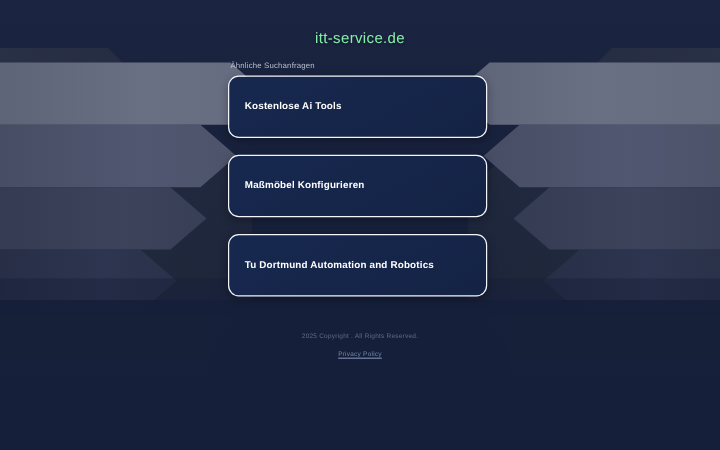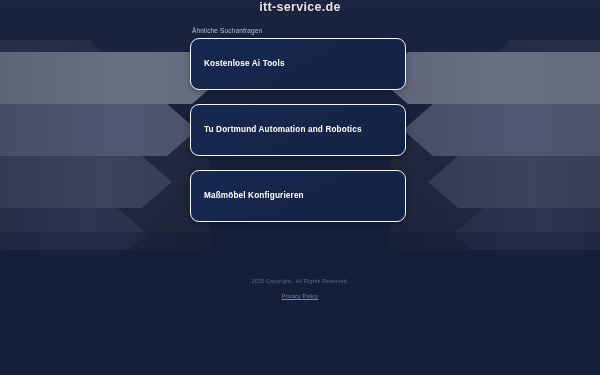--- a/index.html
+++ b/index.html
@@ -29,24 +29,25 @@
   #page {
     position: absolute;
     inset: 0;
     z-index: 2;
     display: flex;
     flex-direction: column;
     align-items: center;
   }
 
   #site-title {
+    margin-top: 25px;
     font-size: 12.5px;
     letter-spacing: 0.3px;
-    color: #e5e5e5;
-    font-weight: 700;
+    color: #86efac;
+    font-weight: 400;
     text-shadow: 0 1px 2px rgba(0,0,0,.45);
   }
 
   #results-block {
     width: 220px;
     margin-top: 13px;
   }
 
   #results-label {
     font-size: 6.5px;
@@ -171,25 +172,25 @@
 
   <div id="results-block">
 
     <div id="results-label">Ähnliche Suchanfragen</div>
 
     <div class="search-card">
       <span class="card-label">Kostenlose Ai Tools</span>
     </div>
 
     <div class="search-card">
-      <span class="card-label">Tu Dortmund Automation and Robotics</span>
+      <span class="card-label">Maßmöbel Konfigurieren</span>
     </div>
 
     <div class="search-card">
-      <span class="card-label">Maßmöbel Konfigurieren</span>
+      <span class="card-label">Tu Dortmund Automation and Robotics</span>
     </div>
 
   </div>
 
   <div id="footer">
     <div id="copyright">2025 Copyright . All Rights Reserved.</div>
     <a id="privacy-link">Privacy Policy</a>
   </div>
 
 </div>

